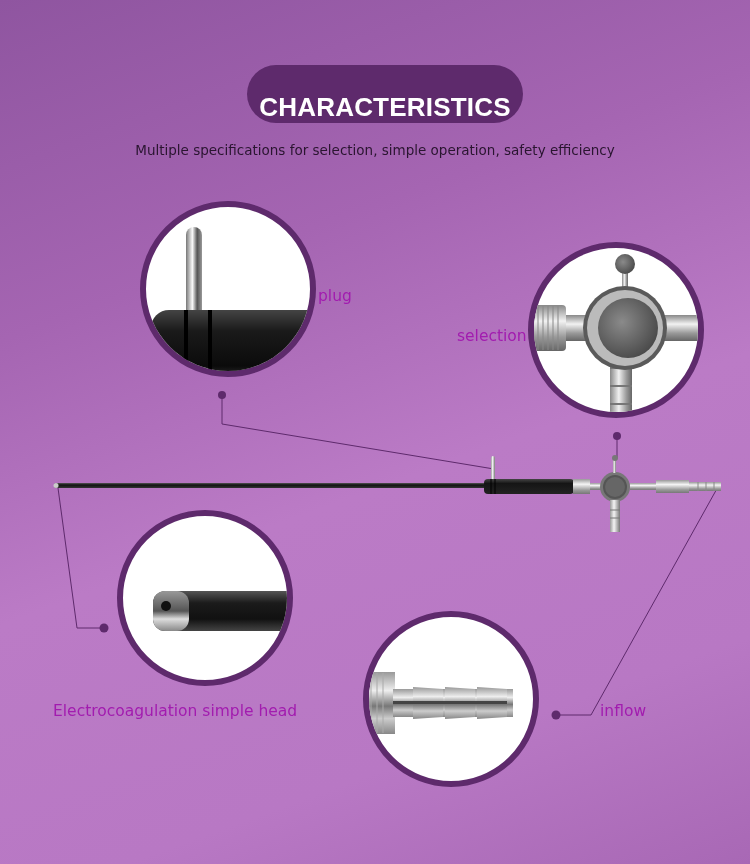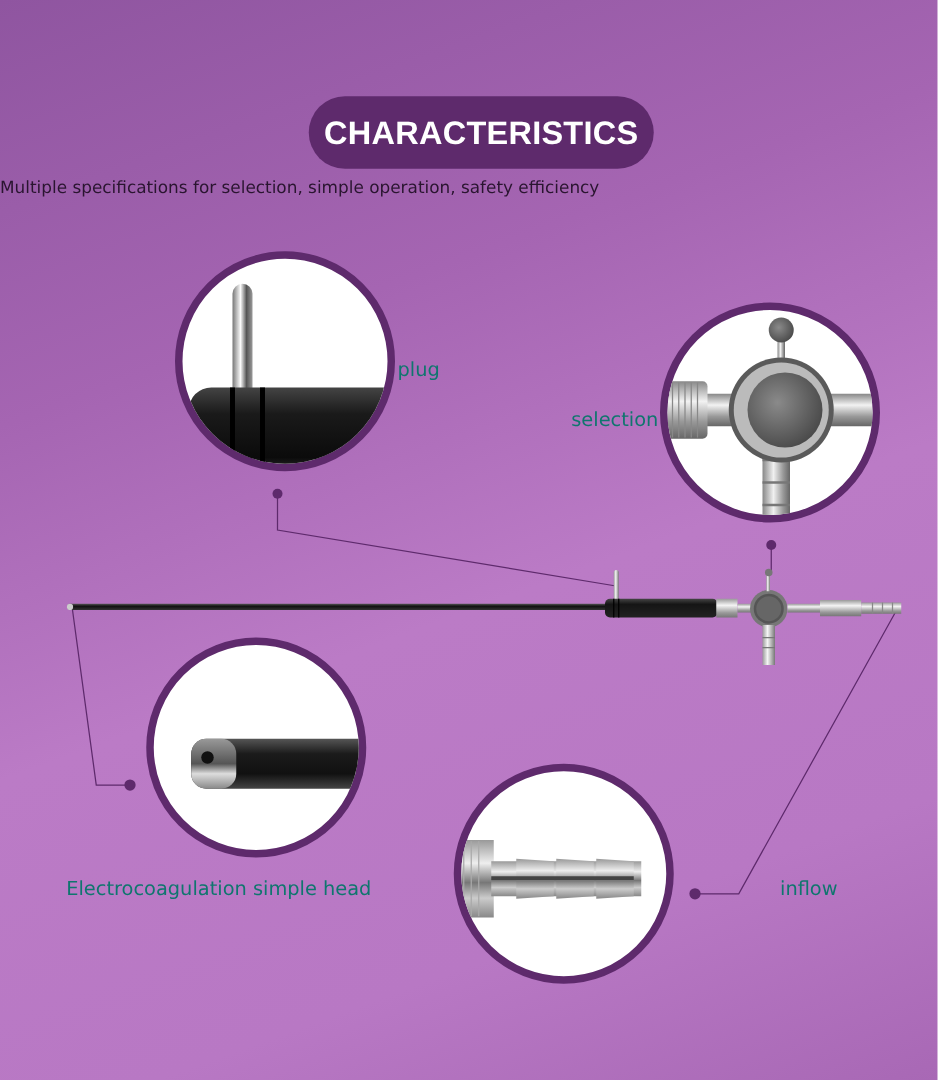--- a/index.html
+++ b/index.html
@@ -2,38 +2,38 @@
 <html><head>
 <meta charset="utf-8">
 <style>
   html, body { margin:0; padding:0; }
   body {
     width:750px; height:864px; position:relative; overflow:hidden;
     font-family:"DejaVu Sans", sans-serif;
     background: linear-gradient(160deg, #8f55a0 0%, #a565b2 30%, #bb7bc6 55%, #b878c4 80%, #a868b5 100%);
   }
   .title-pill {
-    position:absolute; left:247px; top:77px; width:276px; height:58px;
+    position:absolute; left:247px; top:65px; width:276px; height:58px;
     background:#5e2a6c; border-radius:29px;
-    display:flex; align-items:center; justify-content:center;
+    display:flex; align-items:flex-end; justify-content:center;
   }
   .title-pill span {
     color:#ffffff; font-family:"Liberation Sans", sans-serif; font-weight:bold;
     font-size:26px; letter-spacing:0.2px;
   }
   .subtitle {
-    position:absolute; left:0; width:750px; top:142px; text-align:left;
+    position:absolute; left:0; width:750px; top:142px; text-align:center;
     color:#2a1530; font-family:"DejaVu Sans", sans-serif; font-size:13.5px;
   }
   .circle {
     position:absolute; border-radius:50%; background:#ffffff;
     border:6px solid #5e2a6c; box-sizing:border-box; overflow:hidden;
   }
   .label {
-    position:absolute; color:#0f766e; font-family:"DejaVu Sans", sans-serif; font-size:15.5px;
+    position:absolute; color:#a21caf; font-family:"DejaVu Sans", sans-serif; font-size:15.5px;
     white-space:nowrap;
   }
   svg.overlay { position:absolute; left:0; top:0; }
 </style>
 </head>
 <body>
 
 <div class="title-pill">
   <span>CHARACTERISTICS</span>
 </div>
@@ -147,21 +147,21 @@
         <line x1="8" y1="56" x2="8" y2="116"></line>
         <line x1="14" y1="56" x2="14" y2="116"></line>
       </g>
     <rect x="24" y="72" width="120" height="28" fill="url(#barb)"></rect>
     <polygon points="44,70 74,72 74,100 44,102" fill="url(#barb)"></polygon>
     <polygon points="76,70 106,72 106,100 76,102" fill="url(#barb)"></polygon>
     <polygon points="108,70 138,72 138,100 108,102" fill="url(#barb)"></polygon>
     <rect x="24" y="84" width="114" height="3" fill="#444"></rect>
   </svg>
 </div>
-<div class="label" style="left:624px; top:702px;">inflow</div>
+<div class="label" style="left:600px; top:702px;">inflow</div>
 
 <svg class="overlay" width="750" height="864" viewBox="0 0 750 864">
   <defs>
     <linearGradient id="shaft" x1="0" y1="0" x2="0" y2="1">
       <stop offset="0" stop-color="#555"></stop>
         <stop offset="0.4" stop-color="#111"></stop>
         <stop offset="1" stop-color="#333"></stop>
     </linearGradient>
     <linearGradient id="handle" x1="0" y1="0" x2="0" y2="1">
       <stop offset="0" stop-color="#444"></stop>

